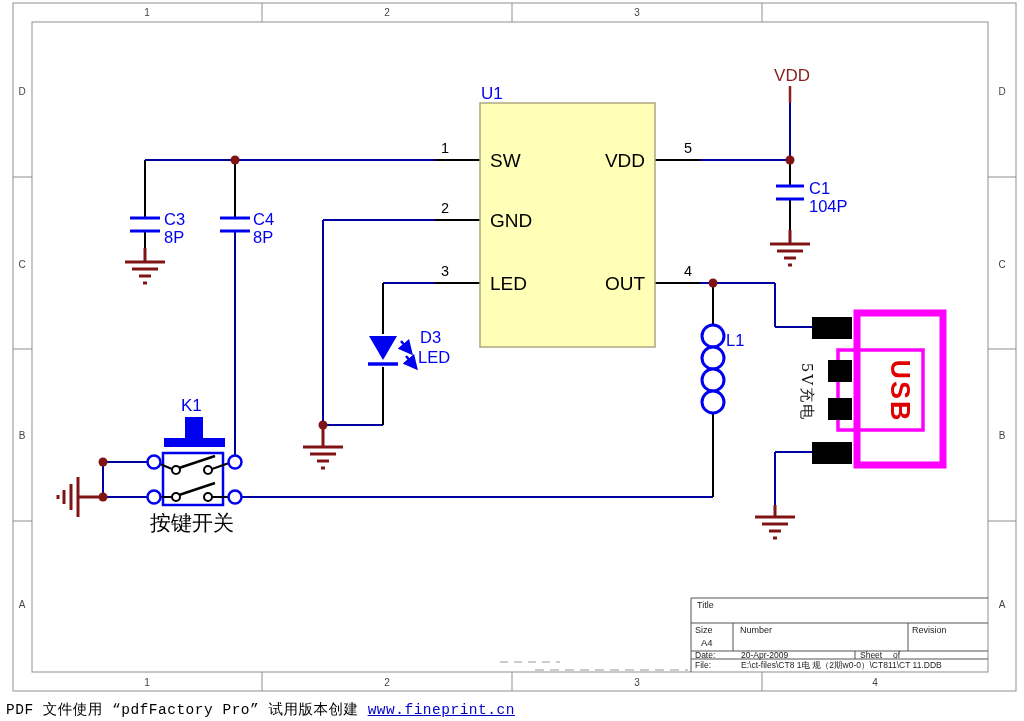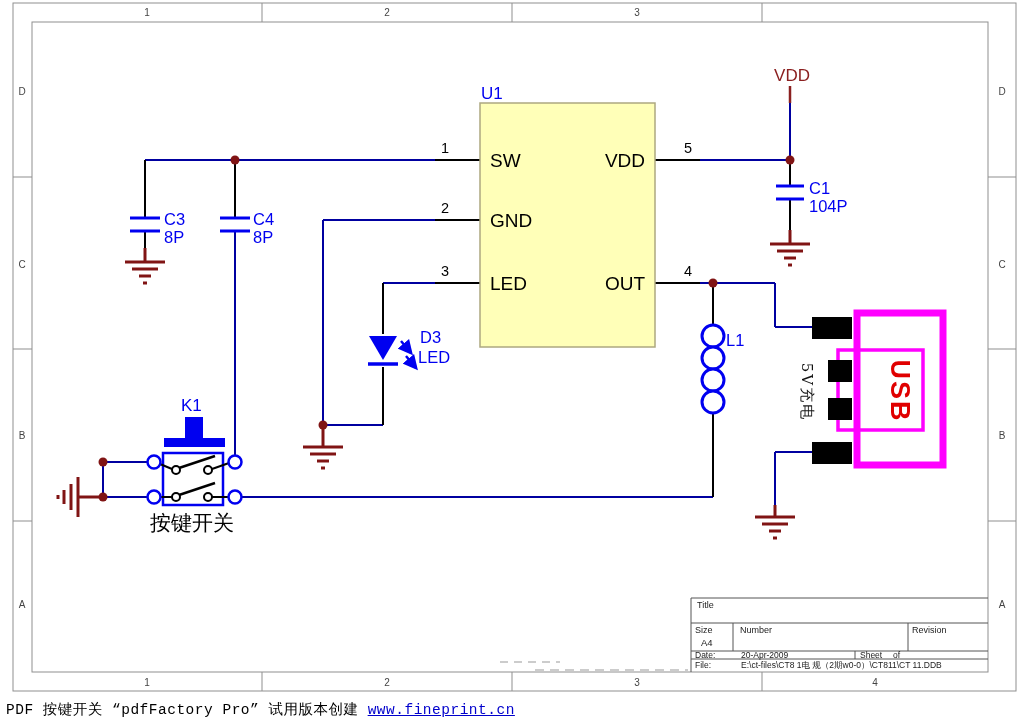--- a/index.html
+++ b/index.html
@@ -257,16 +257,16 @@
       <text x="741" y="658" font-size="8.5">20-Apr-2009</text>
       <text x="860" y="658" font-size="8.5">Sheet</text>
       <text x="893" y="658" font-size="8.5">of</text>
       <text x="695" y="668" font-size="8.5">File:</text>
       <text x="741" y="668" font-size="8.5">E:\ct-files\CT8 1电 规（2期w0-0）\CT811\CT 11.DDB</text>
     </g>
   </g>
 </svg>
 
 
-<div class="footer"><span>PDF 按键开关 “pdfFactory Pro” 试用版本创建 </span><a href="#">www.fineprint.cn</a></div>
+<div class="footer"><span>PDF 文件使用 “pdfFactory Pro” 试用版本创建 </span><a href="#">www.fineprint.cn</a></div>
 
 
 
 
 </body></html>

